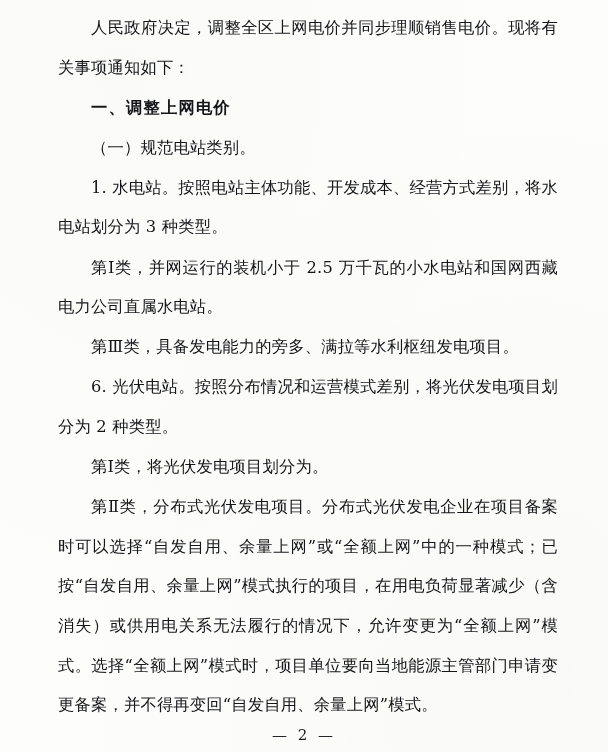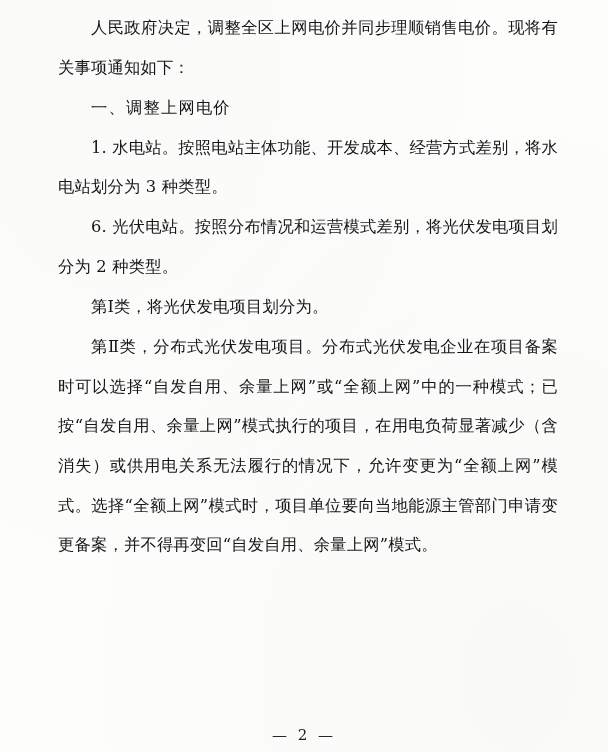--- a/index.html
+++ b/index.html
@@ -36,21 +36,21 @@
     line-height: 39.6px;
     letter-spacing: 0.2px;
     text-align: justify;
     text-justify: inter-ideograph;
     word-break: break-all;
   }
   p.indent2 {
     text-indent: 33px;
   }
   p.heading {
-    font-weight: normal;
+    font-weight: bold;
     text-indent: 33px;
     letter-spacing: 1.2px;
   }
   .footer {
     position: absolute;
     left: 0;
     right: 0;
     bottom: 8px;
     text-align: center;
     font-size: 15px;
@@ -61,20 +61,23 @@
 </style>
 </head>
 <body>
 
 <div class="page">
   <div class="scan-tint"></div>
 
   <div class="body-col">
     <p class="para indent2">人民政府决定，调整全区上网电价并同步理顺销售电价。现将有关事项通知如下：</p>
     <p class="para heading">一、调整上网电价</p>
+    <p class="para indent2">（一）规范电站类别。</p>
     <p class="para indent2">1. 水电站。按照电站主体功能、开发成本、经营方式差别，将水电站划分为 3 种类型。</p>
+    <p class="para indent2">第Ⅰ类，并网运行的装机小于 2.5 万千瓦的小水电站和国网西藏电力公司直属水电站。</p>
+    <p class="para indent2">第Ⅲ类，具备发电能力的旁多、满拉等水利枢纽发电项目。</p>
     <p class="para indent2">6. 光伏电站。按照分布情况和运营模式差别，将光伏发电项目划分为 2 种类型。</p>
     <p class="para indent2">第Ⅰ类，将光伏发电项目划分为。</p>
     <p class="para indent2">第Ⅱ类，分布式光伏发电项目。分布式光伏发电企业在项目备案时可以选择“自发自用、余量上网”或“全额上网”中的一种模式；已按“自发自用、余量上网”模式执行的项目，在用电负荷显著减少（含消失）或供用电关系无法履行的情况下，允许变更为“全额上网”模式。选择“全额上网”模式时，项目单位要向当地能源主管部门申请变更备案，并不得再变回“自发自用、余量上网”模式。</p>
   </div>
 
   <div class="footer">— 2 —</div>
 </div>
 
 </body></html>

